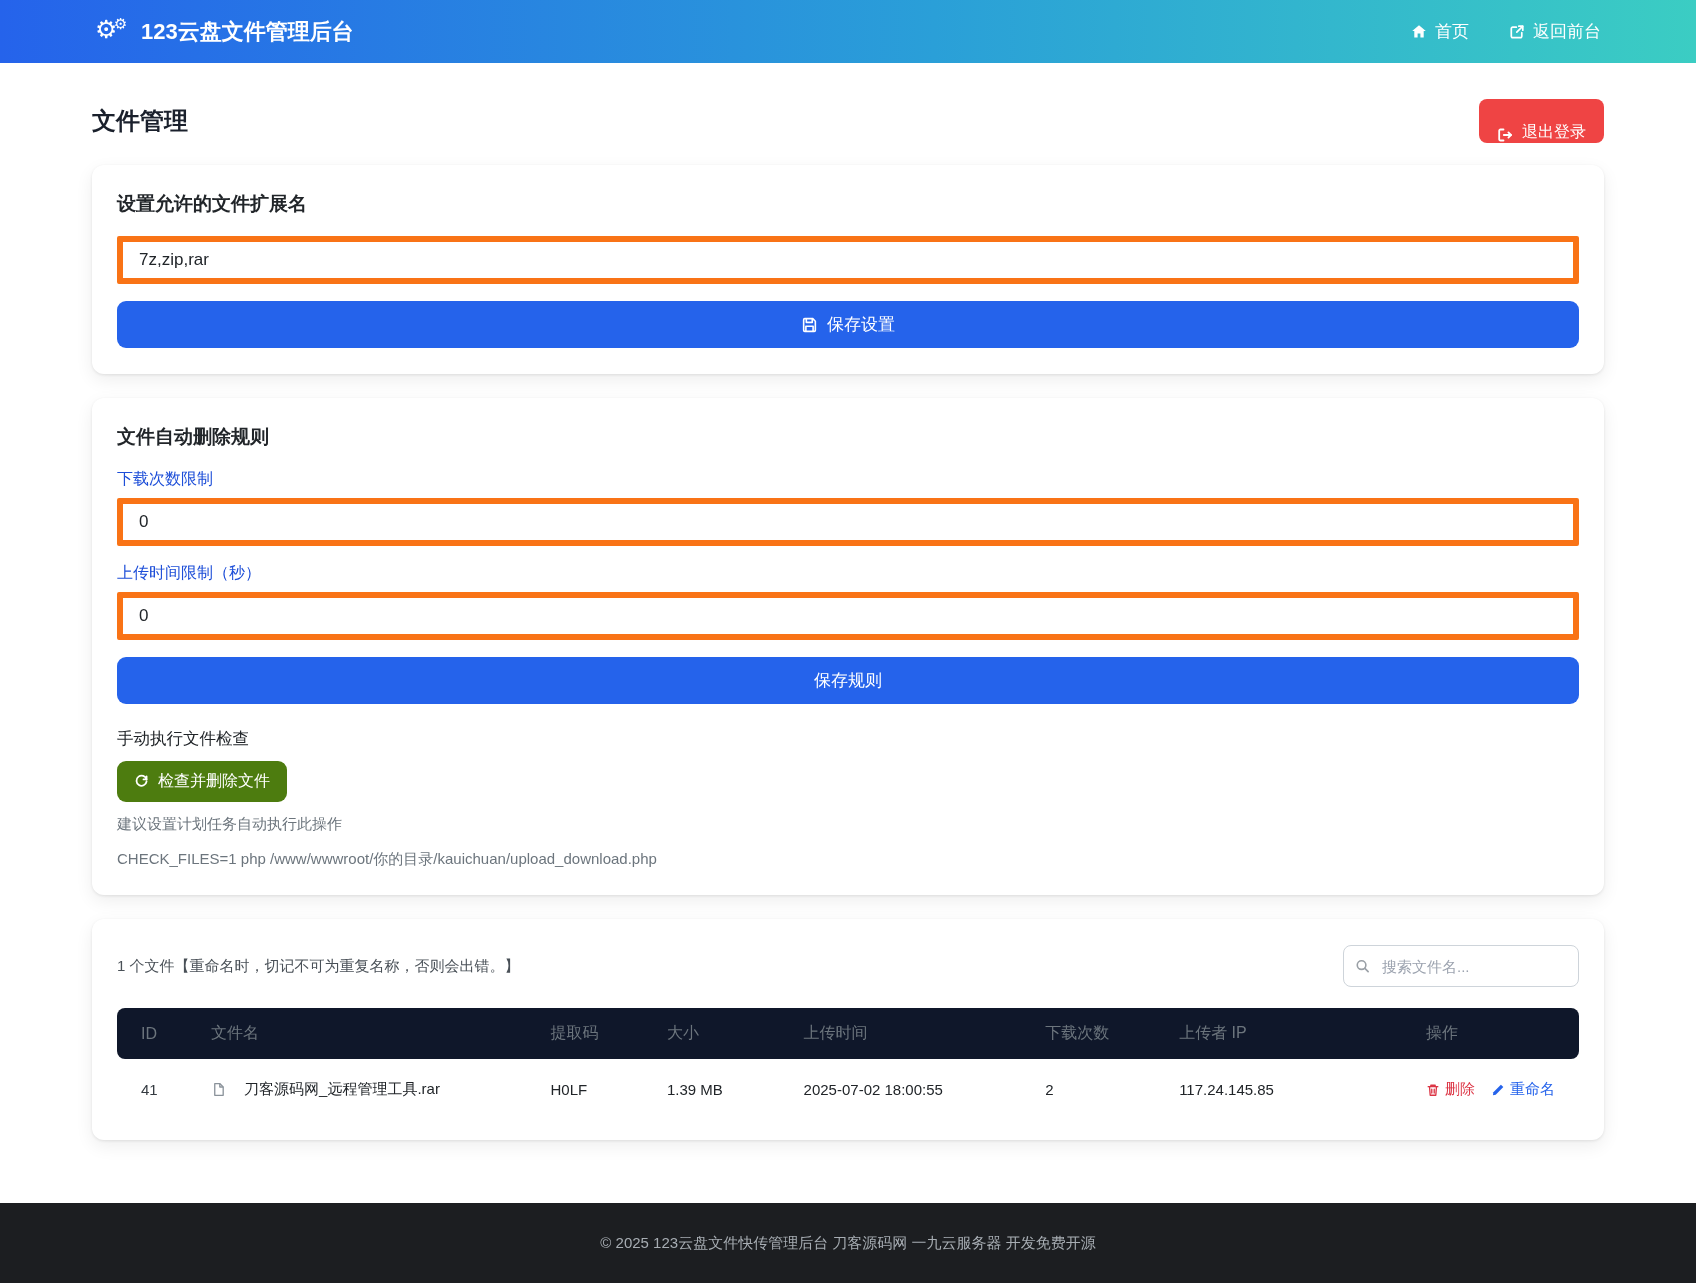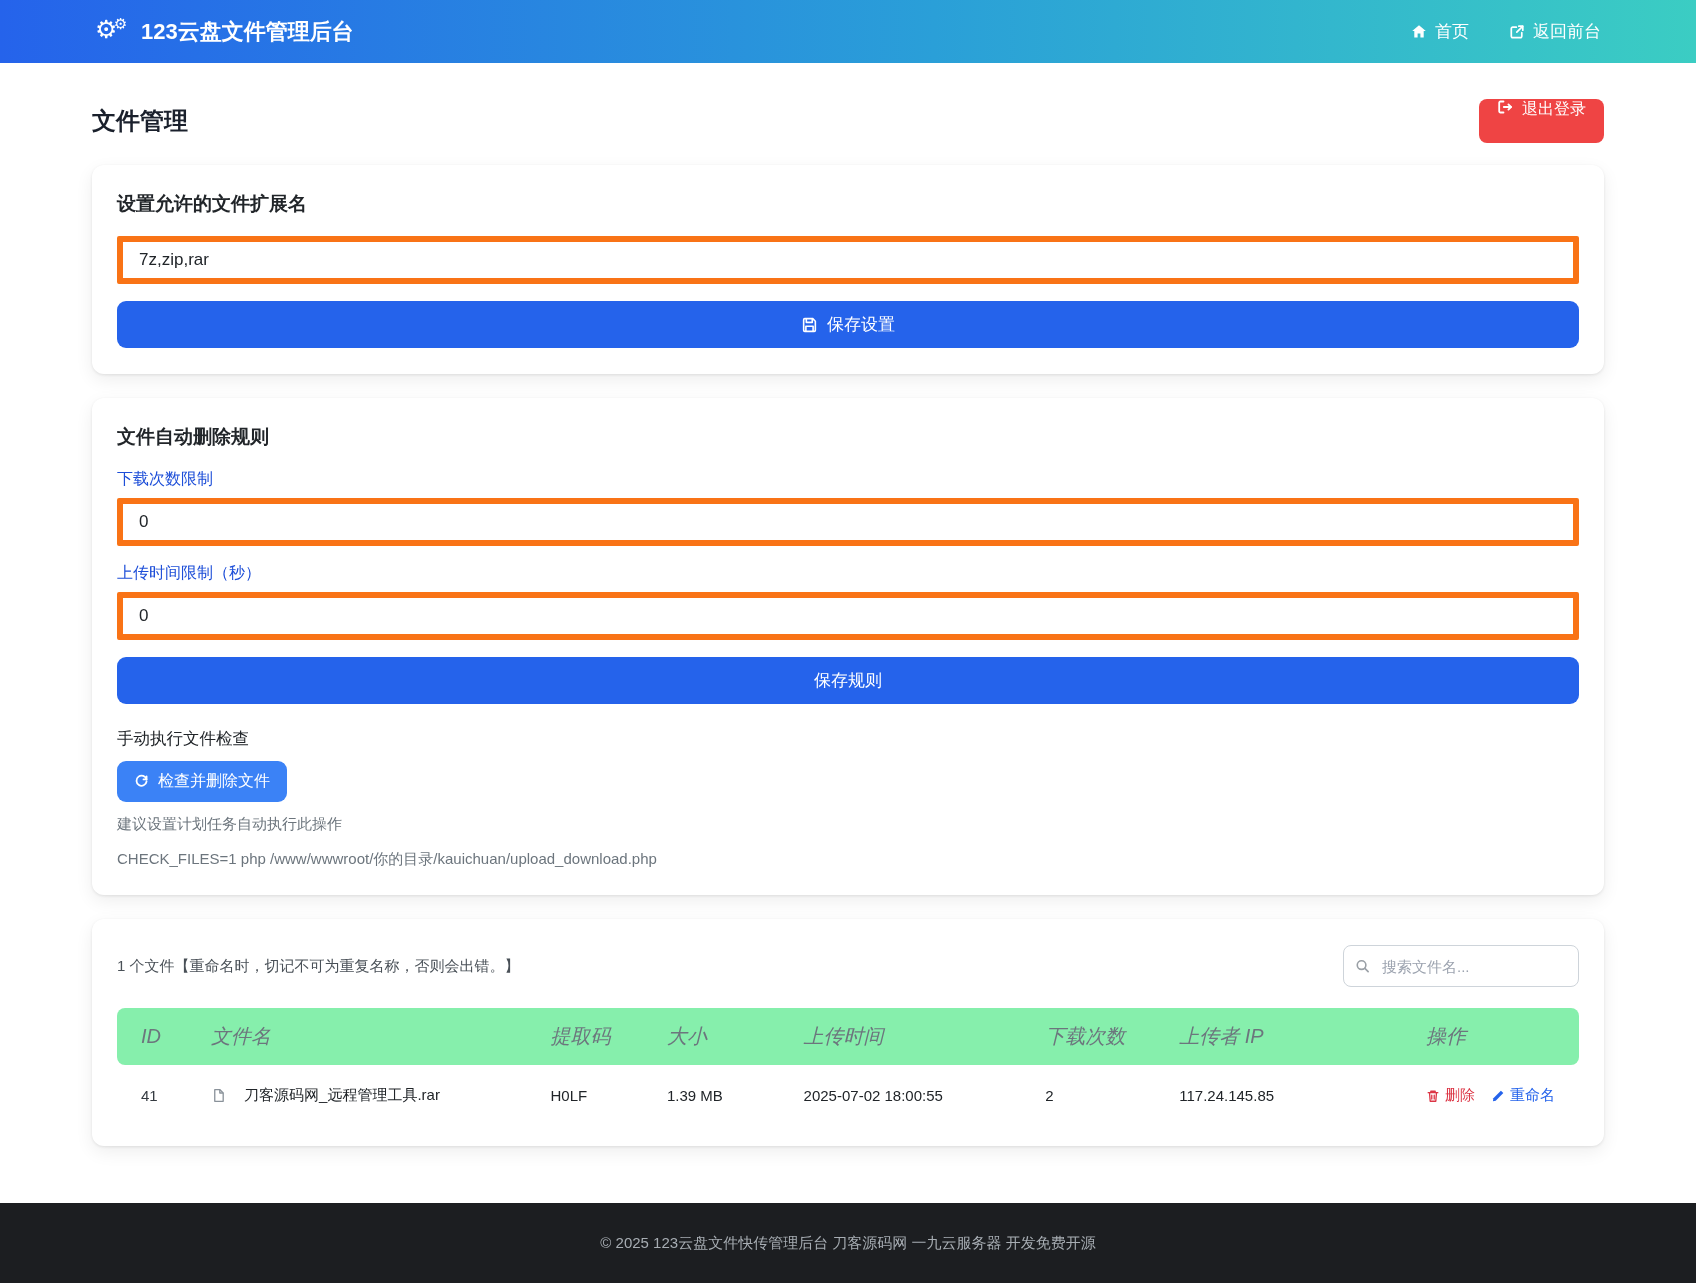--- a/index.html
+++ b/index.html
@@ -26,21 +26,21 @@
   .icon { display:inline-flex; flex:0 0 auto; }
   .icon svg { display:block; }
 
   
   .container { width:1512px; margin:0 auto; flex:0 0 auto; }
   .page-head { display:flex; align-items:center; justify-content:space-between; margin-top:36px; }
   .page-title { font-size:24px; font-weight:700; color:#1a202c; }
   .logout-btn {
     background:#ef4444; color:#fff; border:none; border-radius:8px;
     height:44px; padding:0 18px; font-size:16px;
-    display:flex; align-items:flex-start; gap:9px; cursor:pointer;
+    display:flex; align-items:flex-end; gap:9px; cursor:pointer;
   }
   .card {
     background:#fff; border-radius:12px; padding:26px 25px;
     box-shadow:0 1px 3px rgba(0,0,0,.09), 0 6px 18px rgba(0,0,0,.07);
   }
   .card-1 { margin-top:22px; }
   .card-2 { margin-top:24px; }
   .card-3 { margin-top:24px; }
   .card-title { font-size:19px; font-weight:700; color:#212529; margin-bottom:19px; }
 
@@ -53,41 +53,41 @@
     background:#2563eb; color:#fff; border:none; border-radius:9px;
     display:flex; align-items:center; justify-content:center; gap:9px;
     font-size:17px; cursor:pointer; font-family:inherit;
   }
   .btn-block { width:100%; height:47px; margin-top:17px; }
 
   .field-label { font-size:16px; color:#1d4ed8; margin:0 0 8px; }
   .field-gap { margin-top:17px; }
   .section-label { font-size:16.5px; color:#212529; margin:24px 0 11px; }
   .check-btn {
-    background:#3b82f6; height:41px; padding:0 17px; font-size:16px;
+    background:#4d7c0f; height:41px; padding:0 17px; font-size:16px;
     border-radius:9px; margin-top:0;
   }
   .hint { font-size:15px; color:#6c757d; margin-top:13px; }
   .hint + .hint { margin-top:16px; }
 
   
   .list-toolbar { display:flex; align-items:center; justify-content:space-between; }
   .summary { font-size:15px; color:#495057; }
   .search-box { position:relative; width:236px; }
   .search-box .icon { position:absolute; left:12px; top:50%; transform:translateY(-50%); color:#9aa0a6; }
   .search-input {
     width:100%; height:42px; border:1px solid #ced4da; border-radius:8px;
     padding:0 12px 0 38px; font-size:15px; color:#212529; outline:none; font-family:inherit;
   }
   .search-input::placeholder { color:#9ca3af; }
 
   table.files { width:100%; border-collapse:separate; border-spacing:0; margin-top:21px; }
   table.files th {
-    background:#86efac; color:#6c757d; font-weight:400; font-size:20px;
-    text-align:left; padding:15px 14px; white-space:nowrap;font-style:italic;
+    background:#0f172a; color:#6c757d; font-weight:400; font-size:16px;
+    text-align:left; padding:15px 14px; white-space:nowrap;
   }
   table.files th:first-child { border-radius:8px 0 0 8px; padding-left:24px; }
   table.files th:last-child  { border-radius:0 8px 8px 0; padding-right:24px; }
   table.files td { padding:21px 14px 14px; font-size:15px; color:#212529; white-space:nowrap; }
   table.files td:first-child { padding-left:24px; color:#343a40; }
   table.files td:last-child  { text-align:right; padding-right:24px; }
   .filename-cell { display:flex; align-items:center; gap:18px; color:#212529; }
   .filename-cell .icon { color:#8a929a; }
   .action-link { display:inline-flex; align-items:center; gap:5px; text-decoration:none; font-size:15px; cursor:pointer; }
   .link-delete { color:#dc3545; margin-right:16px; }

